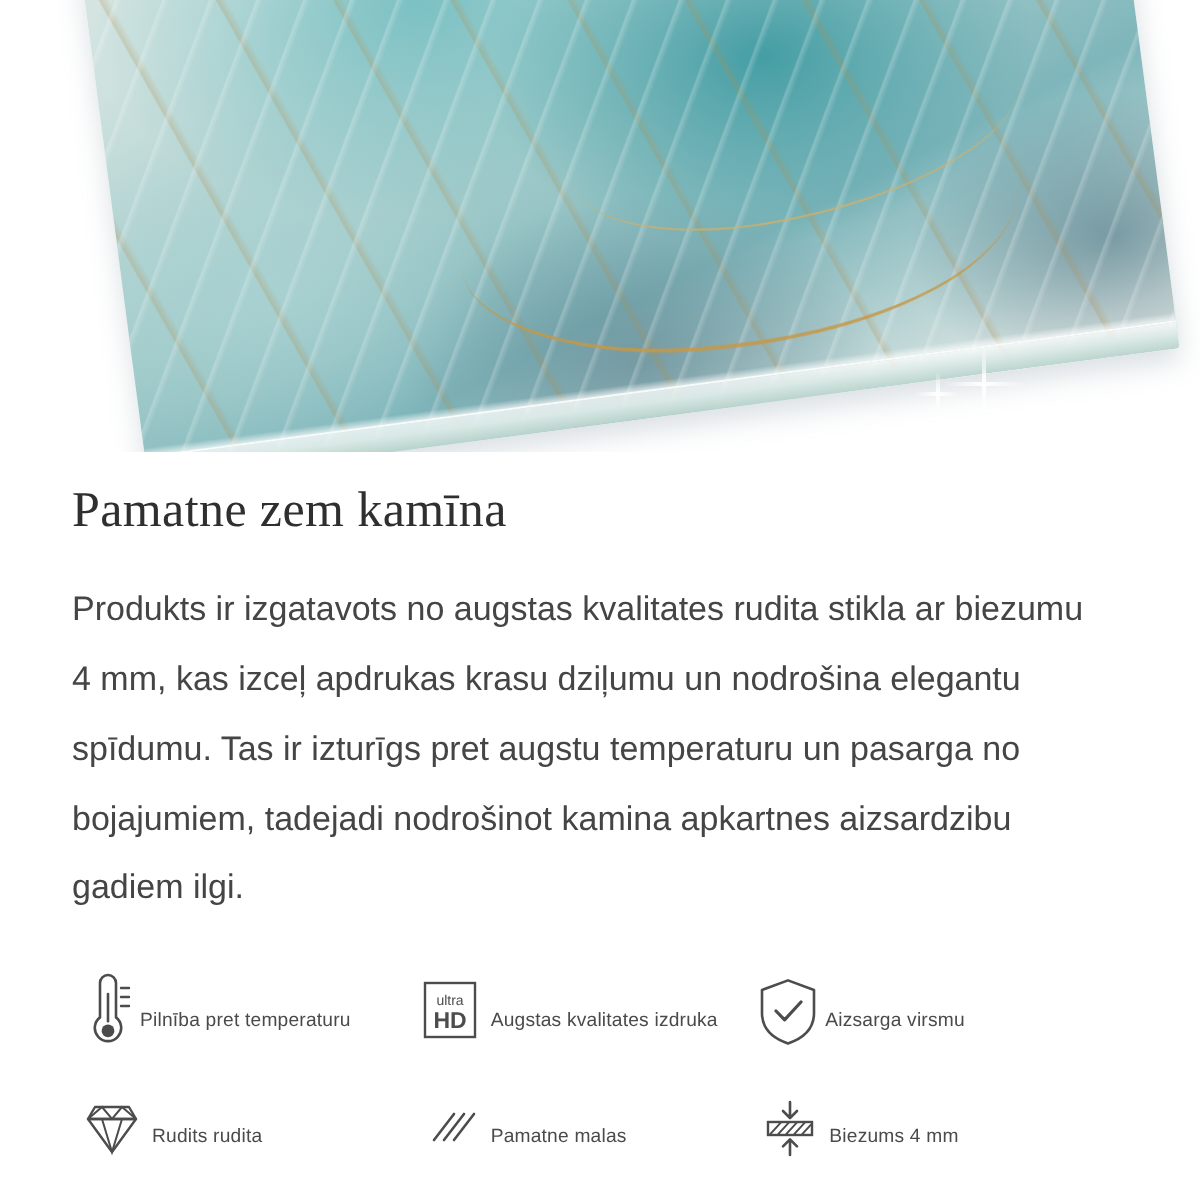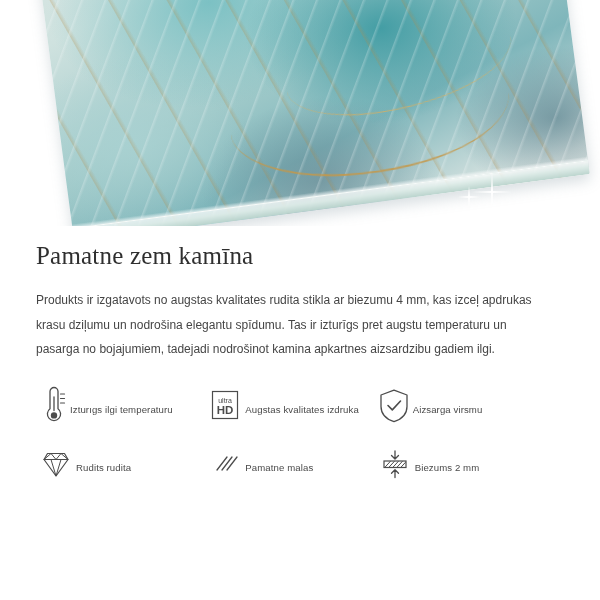--- a/index.html
+++ b/index.html
@@ -143,21 +143,21 @@
     font-family: "Liberation Serif", serif;
     font-size: 25px;
     line-height: 1.28;
     font-weight: 400;
     color: #2f2f2f;
     letter-spacing: .2px;
   }
   .title .line2 { display: block; }
   .body-text {
     margin: 16px 0 0 0;
-    font-size: 12px;
+    font-size: 17px;
     line-height: 2.05;
     color: #454545;
     max-width: 534px;
   }
 
   
   .features {
     margin-top: 22px;
     display: grid;
     grid-template-columns: repeat(3, 1fr);
@@ -215,21 +215,21 @@
 
       <div class="feature">
         <div class="ico">
           <svg width="34" height="40" viewBox="0 0 34 40">
             <path d="M14 5.5a4 4 0 0 1 8 0v17.2a6.6 6.6 0 1 1-8 0V5.5z" fill="none" stroke="#4c4c4c" stroke-width="1.3"></path>
             <path d="M18 11v13.6" stroke="#4c4c4c" stroke-width="1.3" stroke-linecap="round"></path>
             <circle cx="18" cy="29.4" r="3.2" fill="#4c4c4c"></circle>
             <path d="M24.5 8h4M24.5 12.5h4M24.5 17h4" stroke="#4c4c4c" stroke-width="1.2" stroke-linecap="round"></path>
           </svg>
         </div>
-        <div class="cap">Izturıgs ilgi temperaturu</div>
+        <div class="cap">Pilnība pret temperaturu</div>
       </div>
 
       <div class="feature">
         <div class="ico">
           <svg width="40" height="38" viewBox="0 0 40 38">
             <rect x="7.5" y="4.5" width="25" height="27" fill="none" stroke="#4c4c4c" stroke-width="1.2"></rect>
             <text x="20" y="15.5" font-family="Liberation Sans, sans-serif" font-size="7" fill="#4c4c4c" text-anchor="middle">ultra</text>
             <text x="20" y="27" font-family="Liberation Sans, sans-serif" font-size="11.5" font-weight="bold" fill="#4c4c4c" text-anchor="middle">HD</text>
           </svg>
         </div>
@@ -269,18 +269,18 @@
 
       <div class="feature">
         <div class="ico">
           <svg width="40" height="36" viewBox="0 0 40 36">
             <path d="M20 5v7.5M16.5 9.5 20 13l3.5-3.5" fill="none" stroke="#4c4c4c" stroke-width="1.3" stroke-linecap="round" stroke-linejoin="round"></path>
             <rect x="9" y="15" width="22" height="6.5" fill="none" stroke="#4c4c4c" stroke-width="1.2"></rect>
             <path d="M10 21.2 15.5 15.2M14 21.2 19.5 15.2M18 21.2 23.5 15.2M22 21.2 27.5 15.2M26 21.2 30.6 16.2" stroke="#4c4c4c" stroke-width="1"></path>
             <path d="M20 31.5V24M16.5 27.2 20 23.7l3.5 3.5" fill="none" stroke="#4c4c4c" stroke-width="1.3" stroke-linecap="round" stroke-linejoin="round"></path>
           </svg>
         </div>
-        <div class="cap">Biezums 2 mm</div>
+        <div class="cap">Biezums 4 mm</div>
       </div>
 
     </div>
   </div>
 </div>
 
 </body></html>

